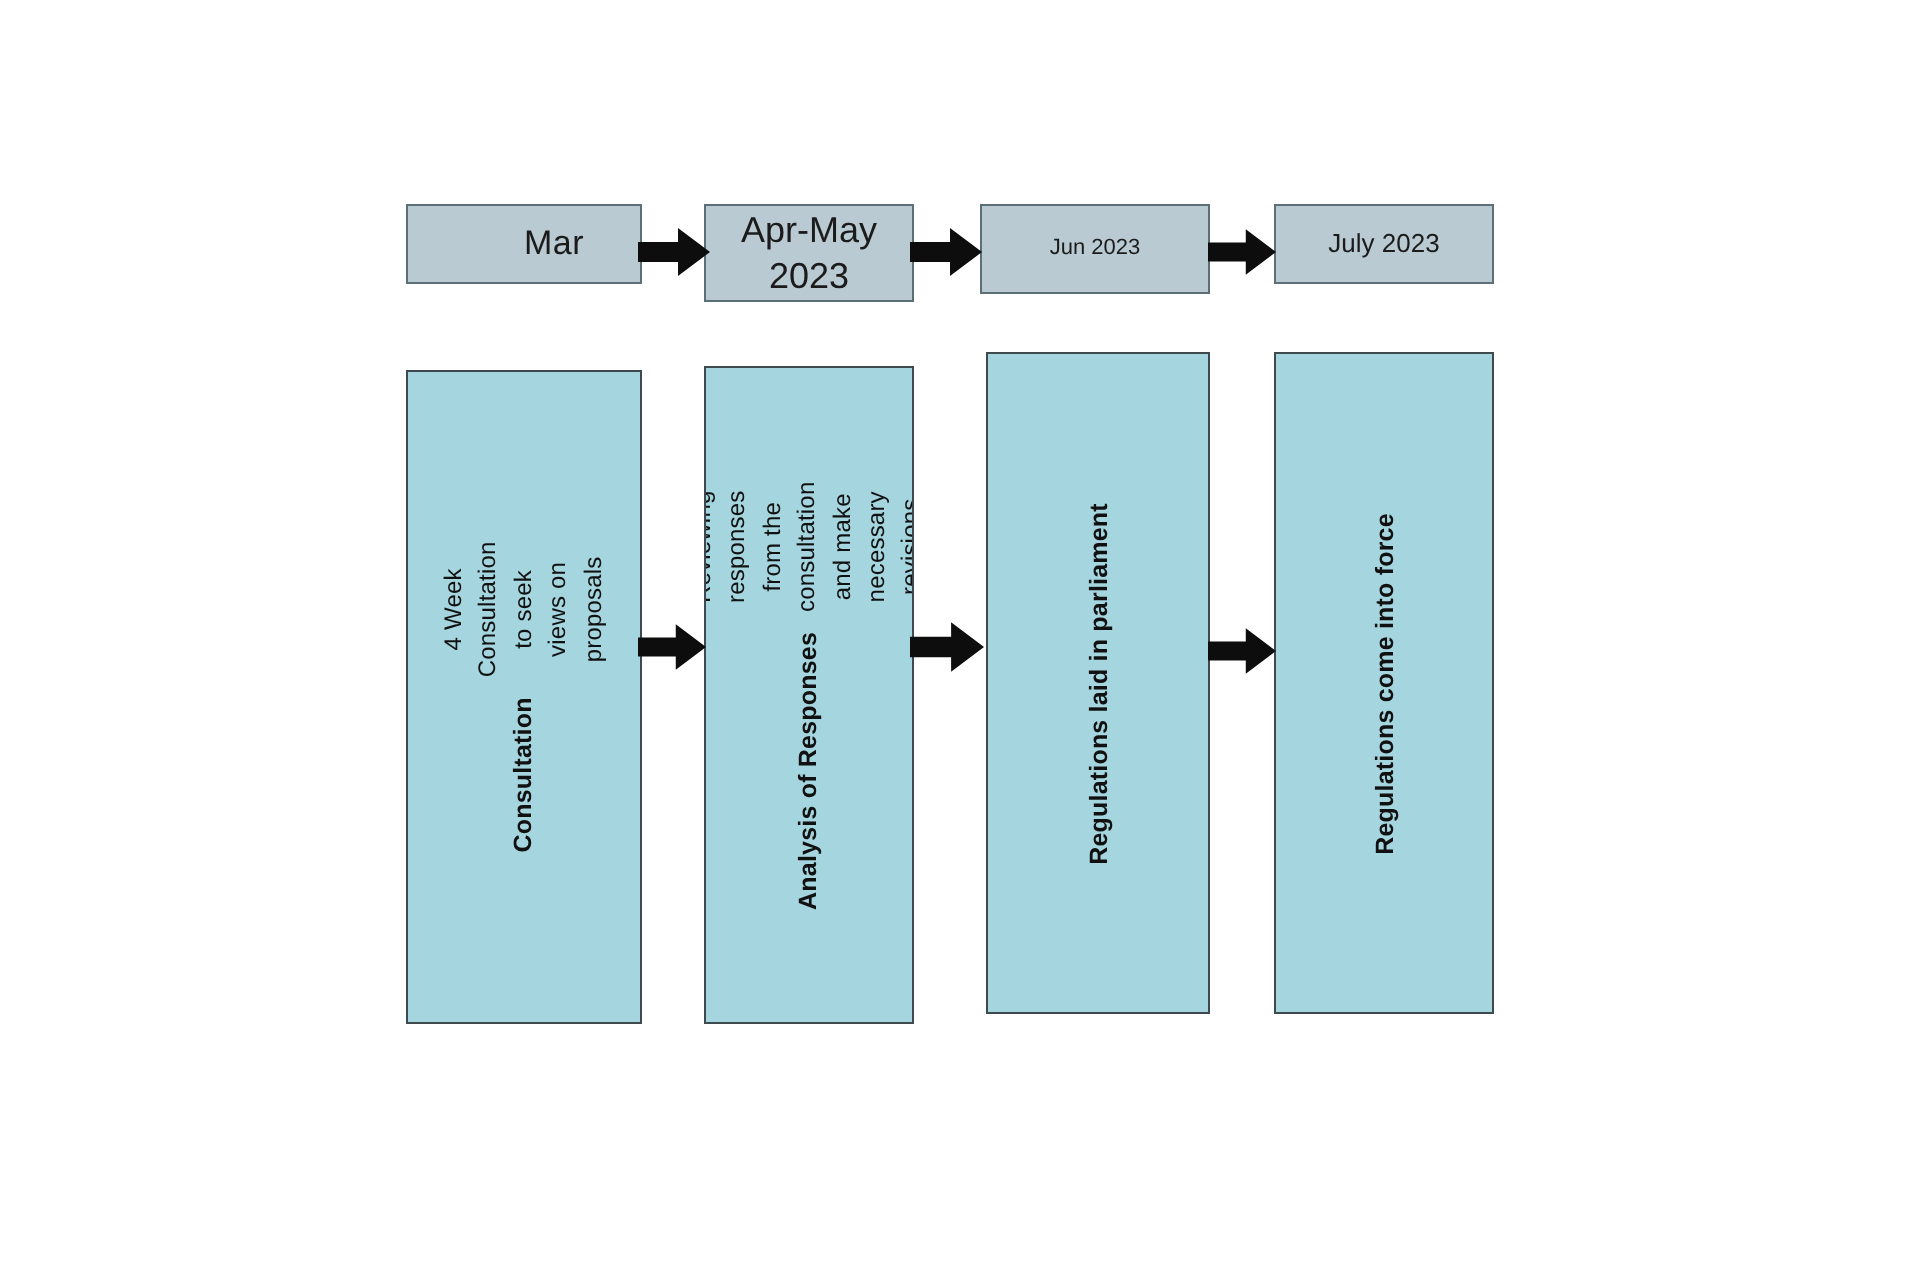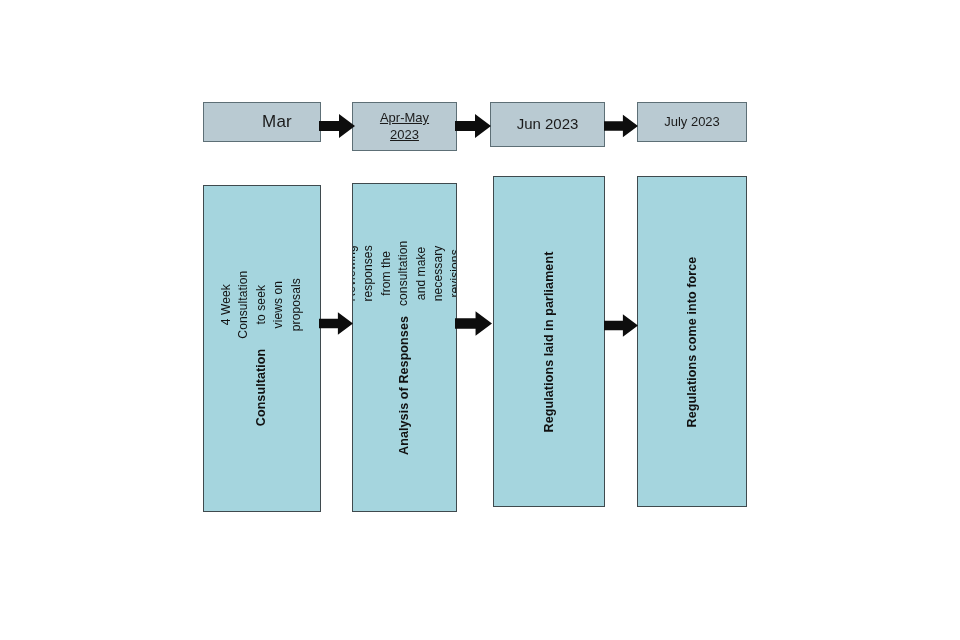--- a/index.html
+++ b/index.html
@@ -35,23 +35,23 @@
     line-height: 1.25;
   }
   .timeline-box .tl-label {
     display: block;
     padding: 0 4px;
     white-space: pre-line;
   }
   #tl-0 { left: 203px; top: 102px; width: 118px; height: 40px; padding-left: 30px; }
   #tl-0 .tl-label { font-size: 17px; letter-spacing: .2px; }
   #tl-1 { left: 352px; top: 102px; width: 105px; height: 49px; }
-  #tl-1 .tl-label { font-size: 13px; text-decoration: underline; }
+  #tl-1 .tl-label { font-size: 18px; }
   #tl-2 { left: 490px; top: 102px; width: 115px; height: 45px; }
-  #tl-2 .tl-label { font-size: 15px; text-align: center; }
+  #tl-2 .tl-label { font-size: 11px; text-align: center; }
   #tl-3 { left: 637px; top: 102px; width: 110px; height: 40px; }
   #tl-3 .tl-label { font-size: 13px; }
 
   
   .stage-box {
     position: absolute;
     background: #a5d5de;
     border: 1px solid #3f4a4e;
     box-sizing: border-box;
     display: flex;

